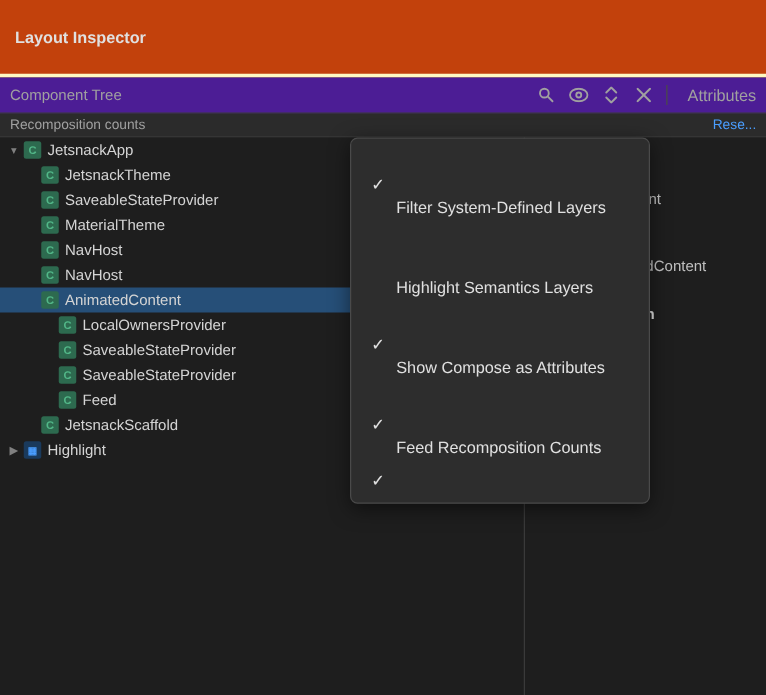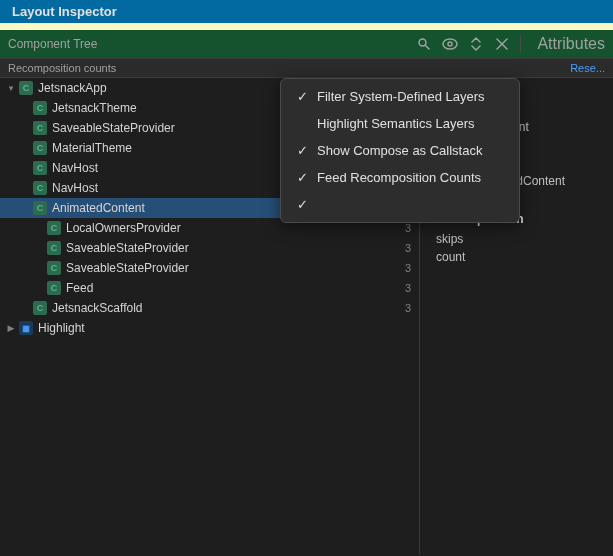--- a/index.html
+++ b/index.html
@@ -6,31 +6,31 @@
     body {
       background: #1e1e1e;
       color: #d4d4d4;
       font-family: -apple-system, BlinkMacSystemFont, 'Segoe UI', sans-serif;
       font-size: 12px;
       width: 613px;
       height: 556px;
       overflow: hidden;
     }
     .title-bar {
-      background: #0369a1;
-      padding: 4px 12px;
+      background: #c2410c;
+      padding: 22px 12px;
       font-size: 13px;
       font-weight: 600;
       color: #e0e0e0;
-      border-bottom: 7px solid #fef9c3;
+      border-bottom: 3px solid #fef9c3;
     }
     .toolbar {
       display: flex;
       align-items: center;
-      background: #14532d;
+      background: #4c1d95;
       padding: 4px 8px;
       border-bottom: 1px solid #3a3a3a;
       gap: 8px;
     }
     .toolbar-left {
       flex: 1;
       font-size: 12px;
       color: #a0a0a0;
       font-weight: 500;
     }
@@ -50,21 +50,21 @@
       font-size: 14px;
       border-radius: 3px;
     }
     .toolbar-divider {
       width: 1px;
       height: 16px;
       background: #4a4a4a;
     }
     .attributes-label {
       color: #a0a0a0;
-      font-size: 16px;
+      font-size: 13px;
       padding-left: 8px;
     }
     .recomposition-bar {
       display: flex;
       align-items: center;
       padding: 3px 8px;
       background: #2b2b2b;
       border-bottom: 1px solid #3a3a3a;
       font-size: 11px;
       color: #a0a0a0;
@@ -187,21 +187,21 @@
       font-size: 13px;
       color: #e0e0e0;
       cursor: pointer;
     }
     .dropdown-item .check {
       width: 20px;
       color: #e0e0e0;
       font-size: 13px;
     }
     .dropdown-item .check.empty { width: 20px; display: inline-block; }
-    .dropdown-item .item-text { flex: 1; }
+    .dropdown-item .item-text { flex: 1; margin-top: 37px; }
     
     ::-webkit-scrollbar { width: 6px; }
     ::-webkit-scrollbar-track { background: #1e1e1e; }
     ::-webkit-scrollbar-thumb { background: #4a4a4a; border-radius: 3px; }
   </style>
 </head>
 <body>
 
 <div class="title-bar">
   <span>Layout Inspector</span>
@@ -416,21 +416,21 @@
     <div class="dropdown-item">
       <span class="check">✓</span>
       <span class="item-text">Filter System-Defined Layers</span>
     </div>
     <div class="dropdown-item">
       <span class="check empty"> </span>
       <span class="item-text">Highlight Semantics Layers</span>
     </div>
     <div class="dropdown-item">
       <span class="check">✓</span>
-      <span class="item-text">Show Compose as Callstack</span>
+      <span class="item-text">Show Compose as Attributes</span>
     </div>
     <div class="dropdown-item">
       <span class="check">✓</span>
       <span class="item-text">Feed Recomposition Counts</span>
     </div>
     <div class="dropdown-item">
       <span class="check">✓</span>
     </div>
   </div>
 

